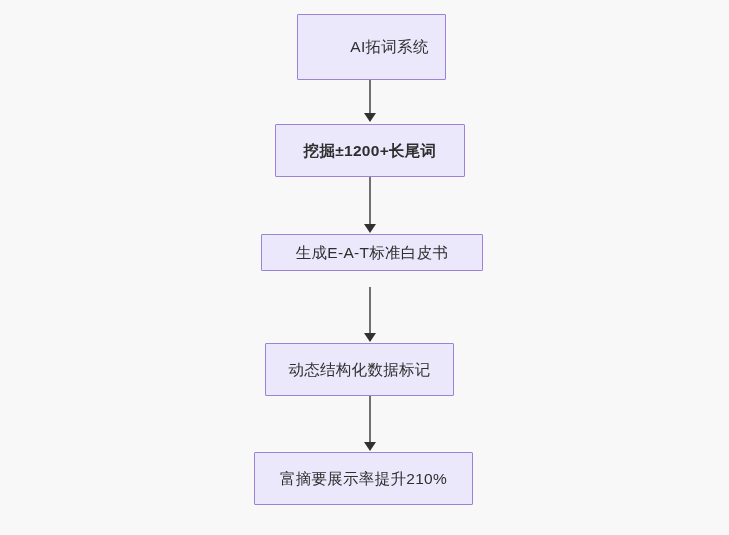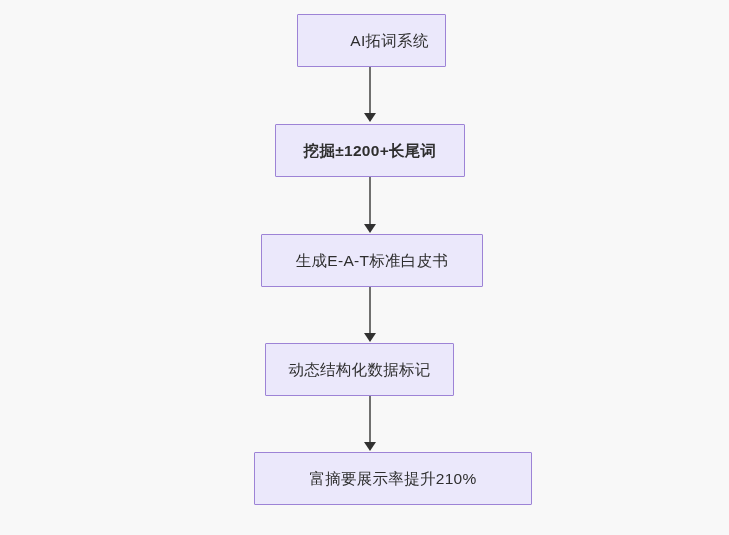--- a/index.html
+++ b/index.html
@@ -66,33 +66,33 @@
 
   <div class="edge" style="left:369px; top:177px; height:48px;"></div>
   <div class="arrowhead" style="left:363.5px; top:224px;"></div>
 
   <div class="edge" style="left:369px; top:287px; height:47px;"></div>
   <div class="arrowhead" style="left:363.5px; top:333px;"></div>
 
   <div class="edge" style="left:369px; top:396px; height:47px;"></div>
   <div class="arrowhead" style="left:363.5px; top:442px;"></div>
 
-  <div class="node" style="left:297px; top:14px; width:149px; height:53px;padding-left:36px;">
+  <div class="node" style="left:297px; top:14px; width:149px; height:66px;padding-left:36px;">
     <span class="node-label">AI拓词系统</span>
   </div>
 
   <div class="node" style="left:275px; top:124px; width:190px; height:53px;font-weight:bold;">
     <span class="node-label">挖掘±1200+长尾词</span>
   </div>
 
-  <div class="node" style="left:261px; top:234px; width:222px; height:53px;">
+  <div class="node" style="left:261px; top:234px; width:222px; height:37px;">
     <span class="node-label">生成E-A-T标准白皮书</span>
   </div>
 
   <div class="node" style="left:265px; top:343px; width:189px; height:53px;">
     <span class="node-label">动态结构化数据标记</span>
   </div>
 
-  <div class="node" style="left:254px; top:452px; width:278px; height:53px;">
+  <div class="node" style="left:254px; top:452px; width:219px; height:53px;">
     <span class="node-label">富摘要展示率提升210%</span>
   </div>
 
 </div>
 
 </body></html>

